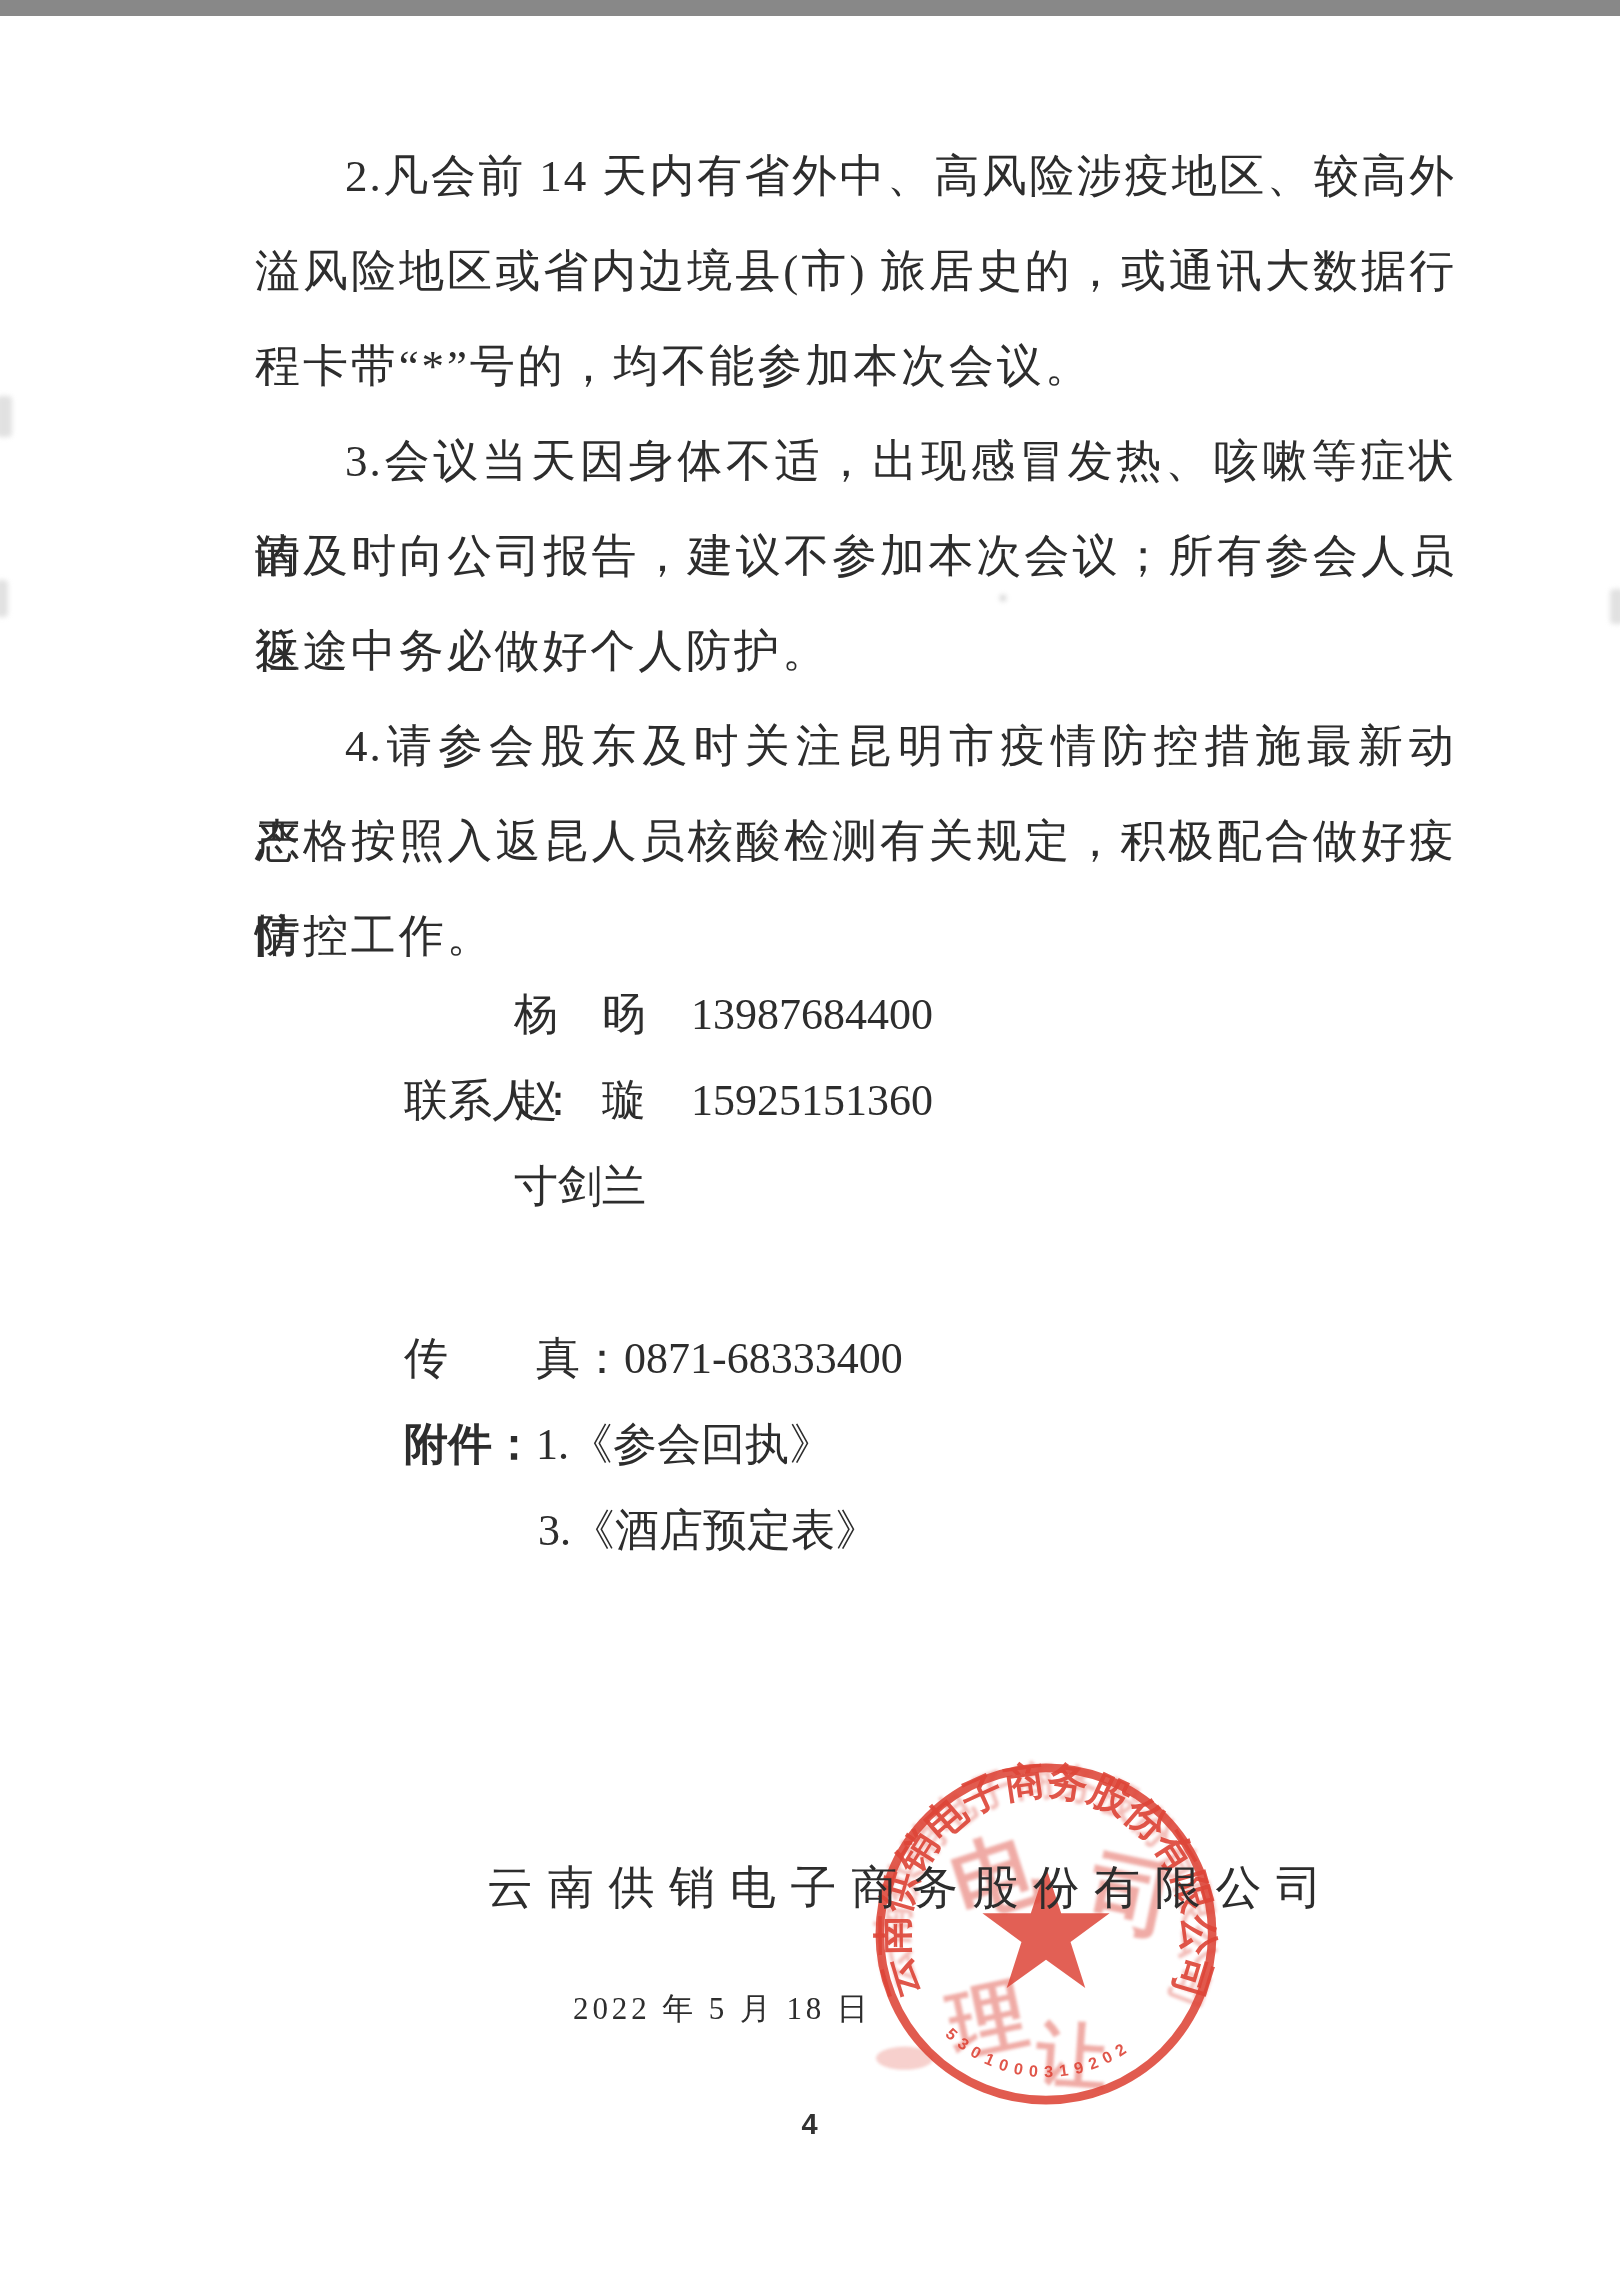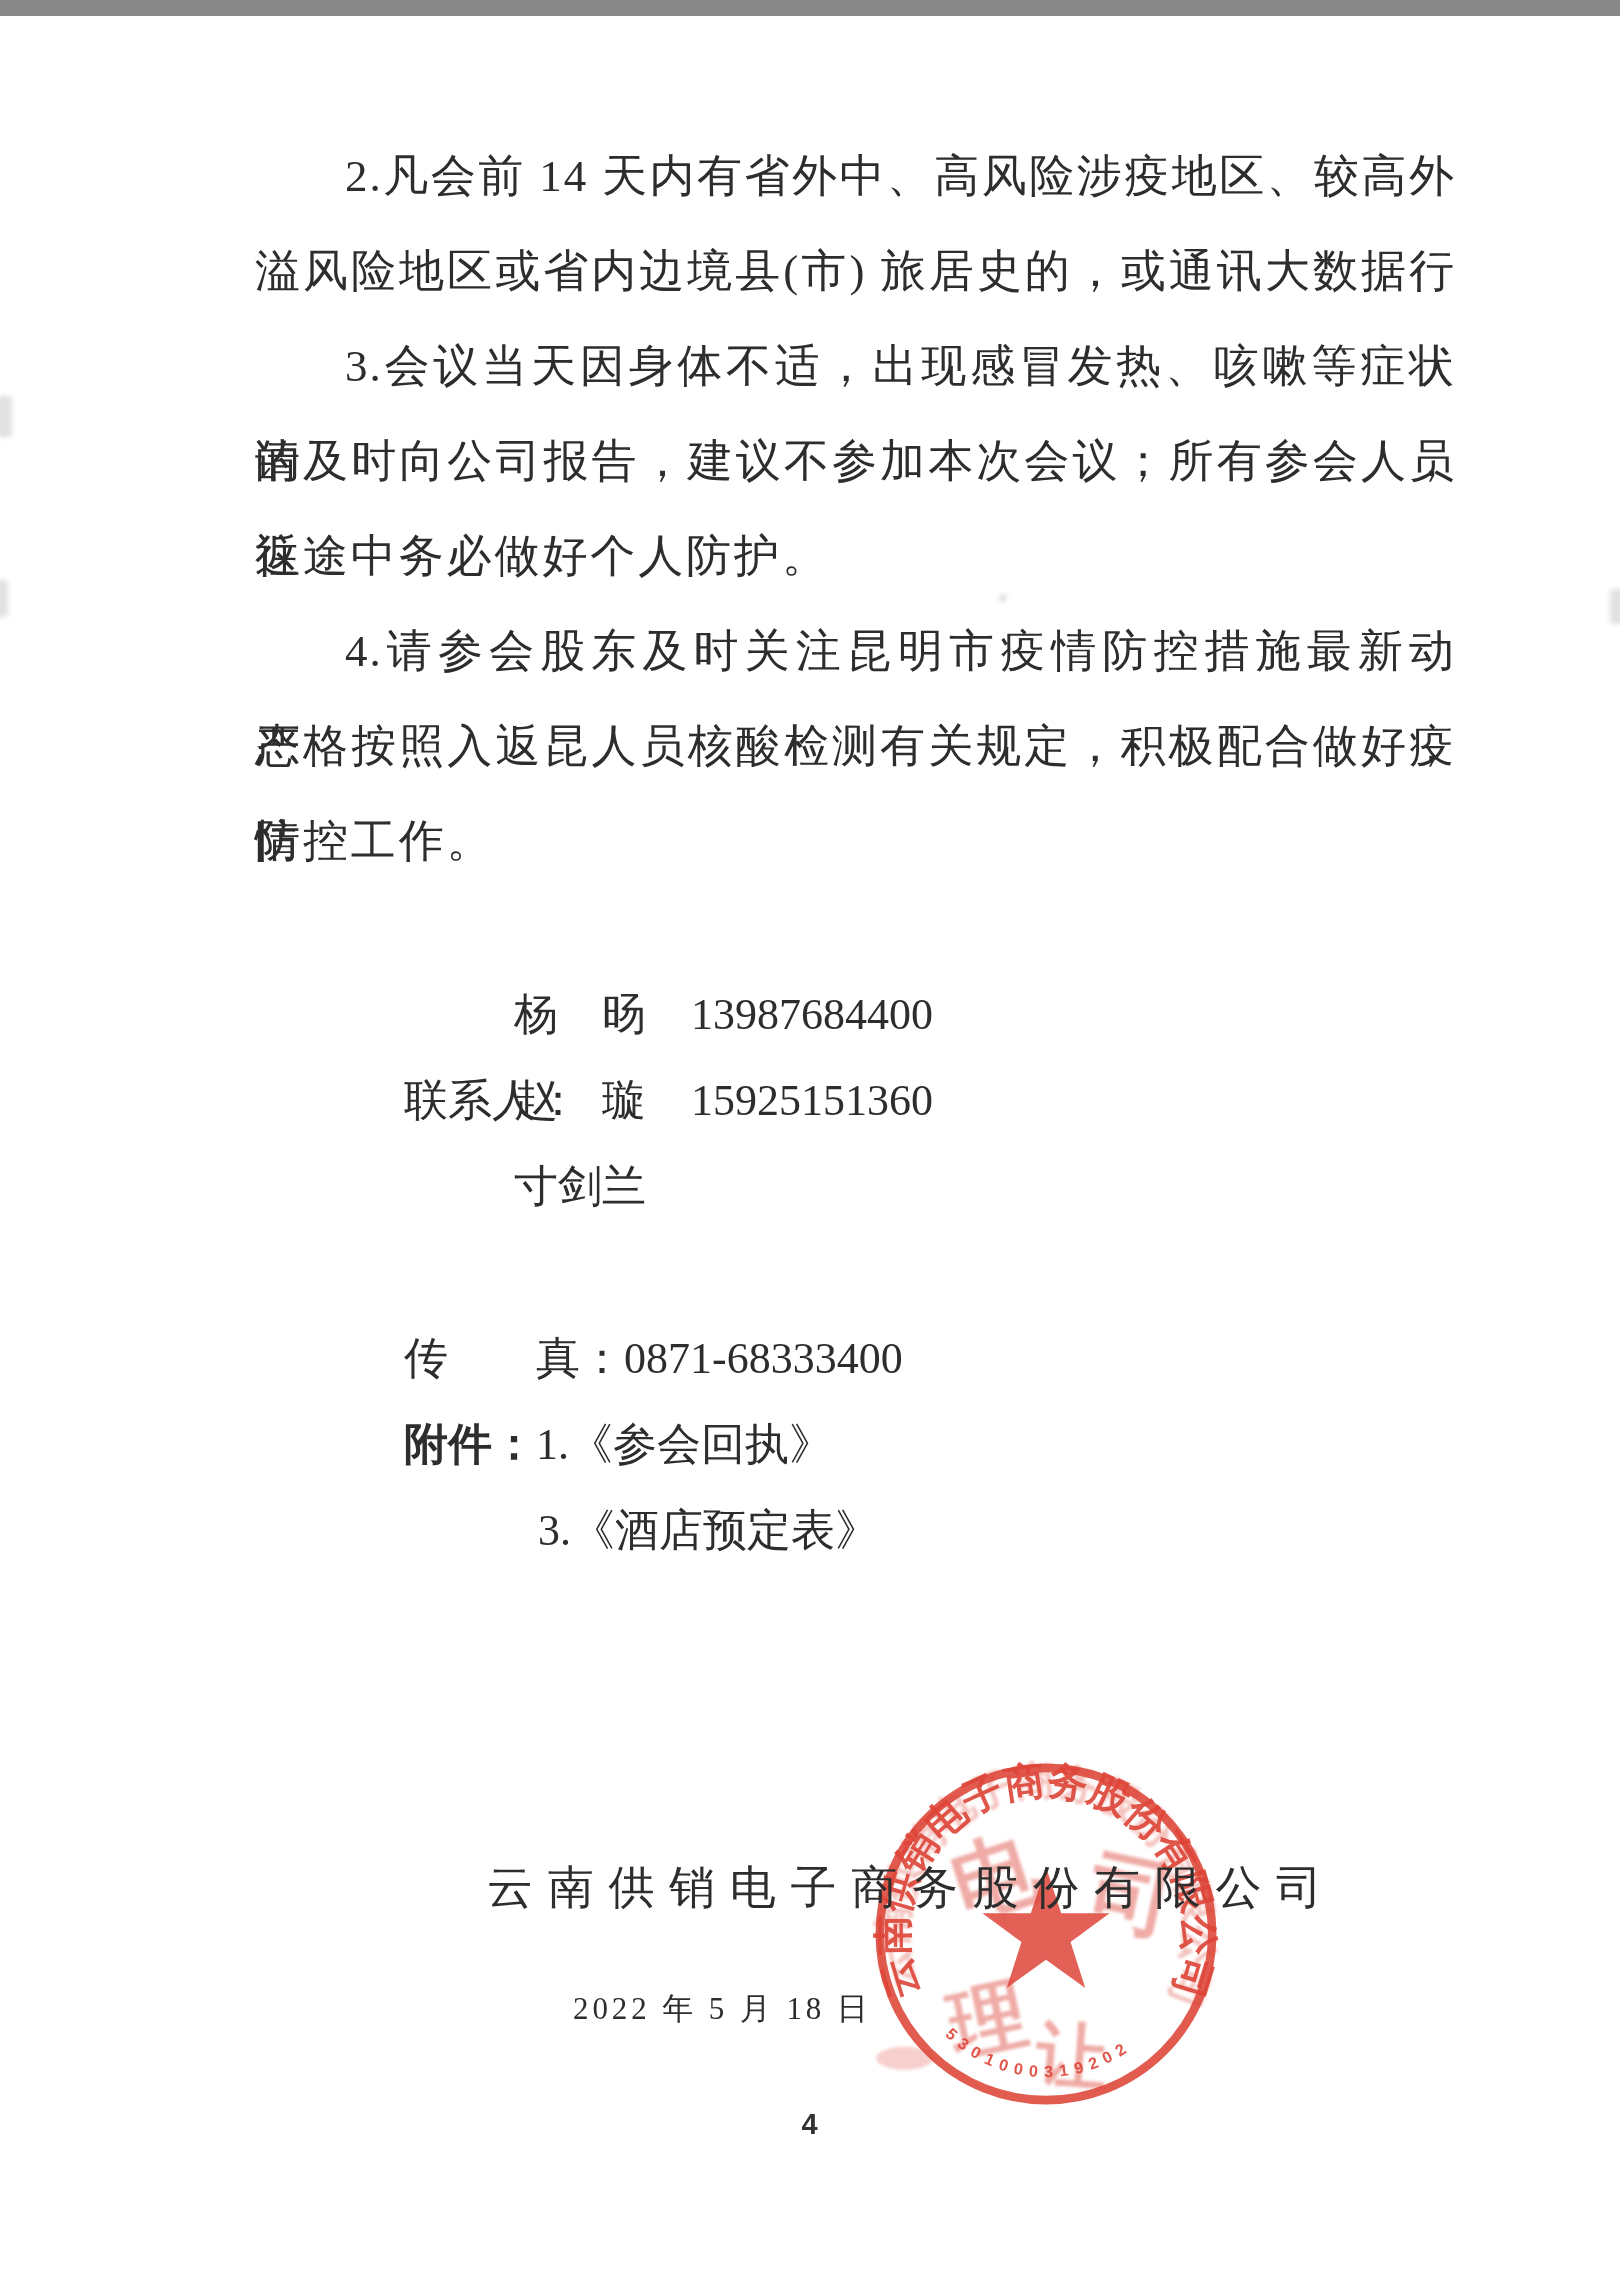--- a/index.html
+++ b/index.html
@@ -81,20 +81,21 @@
   .smudge.s4{left:999px;top:578px;width:7.8px;height:7.8px;border-radius:50%;filter:blur(2px);}
 </style>
 </head>
 <body>
 
 <div class="page">
 
   <div class="doc-body">
     <div class="line indent fill">2.凡会前 14 天内有省外中、高风险涉疫地区、较高外</div>
     <div class="line fill">溢风险地区或省内边境县(市) 旅居史的，或通讯大数据行</div>
+    <div class="line">程卡带“*”号的，均不能参加本次会议。</div>
     <div class="line indent fill">3.会议当天因身体不适，出现感冒发热、咳嗽等症状的，</div>
     <div class="line fill">请及时向公司报告，建议不参加本次会议；所有参会人员往</div>
     <div class="line">返途中务必做好个人防护。</div>
     <div class="line indent fill">4.请参会股东及时关注昆明市疫情防控措施最新动态，</div>
     <div class="line fill">严格按照入返昆人员核酸检测有关规定，积极配合做好疫情</div>
     <div class="line">防控工作。</div>
   </div>
 
   <div class="contact-block">
     <div class="crow">

